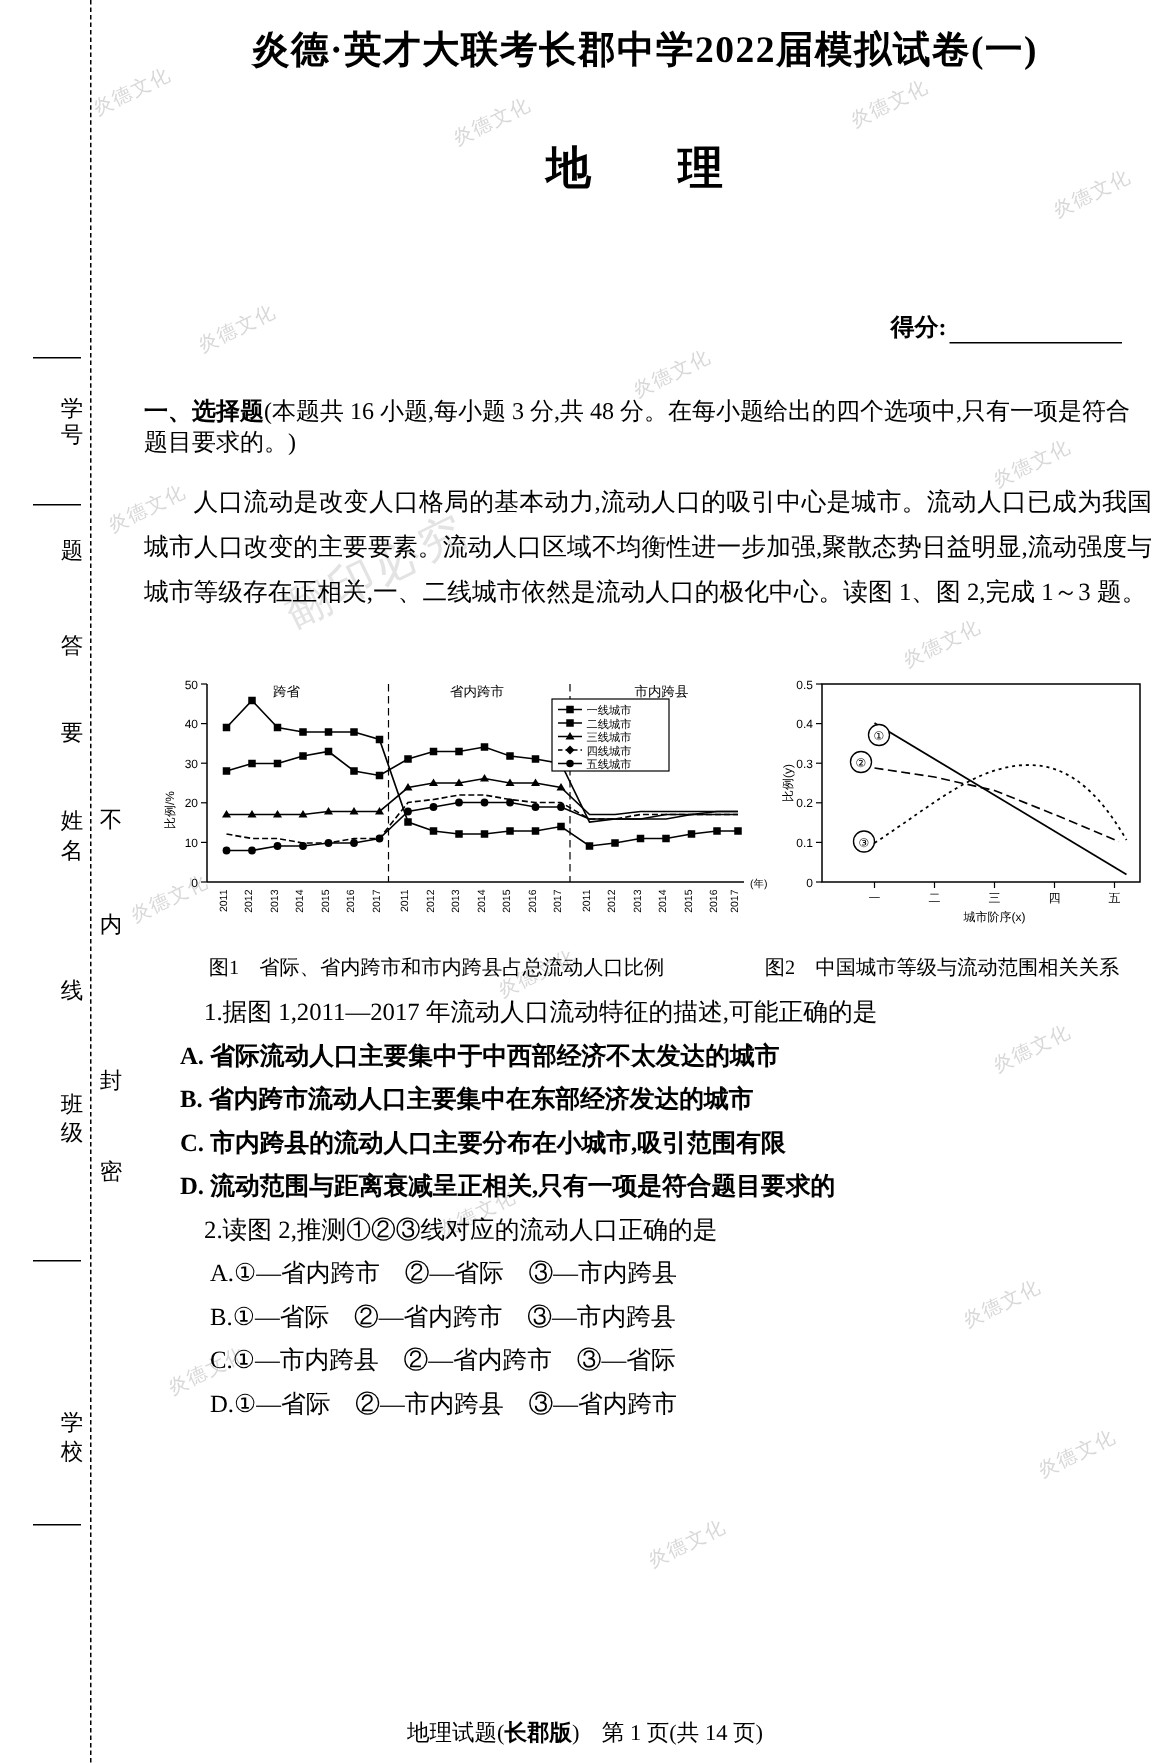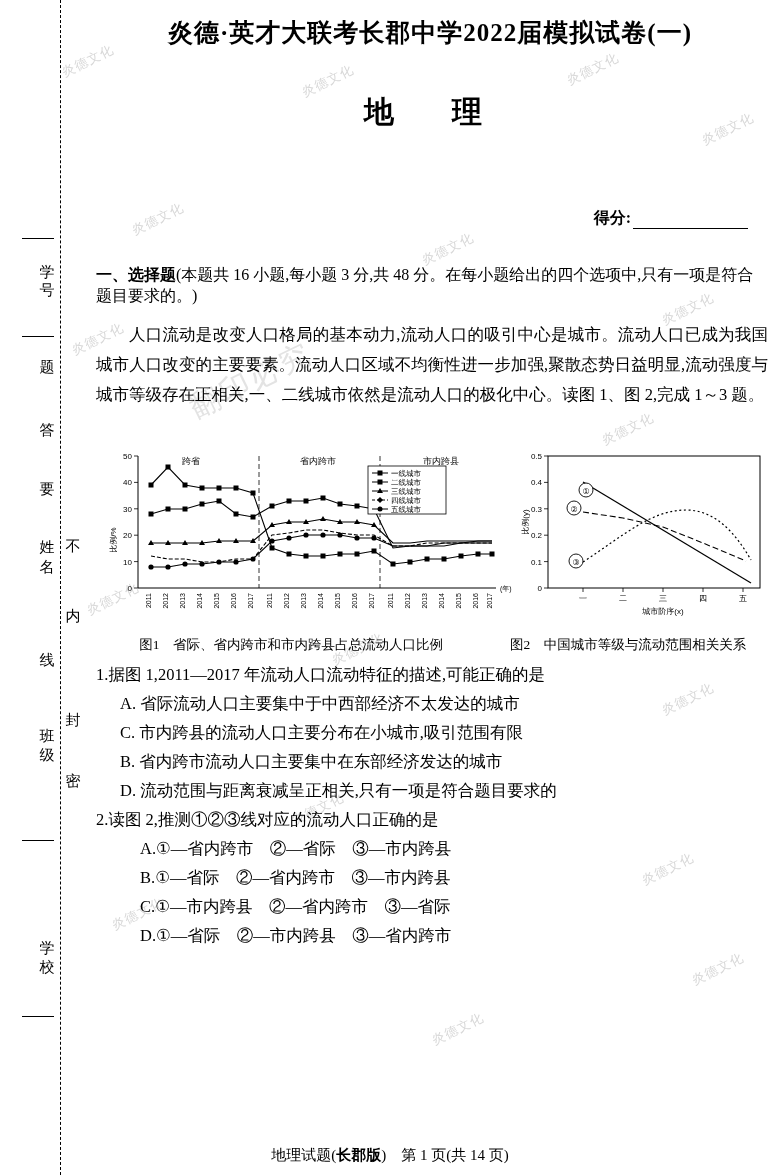--- a/index.html
+++ b/index.html
@@ -83,23 +83,23 @@
   .figs{position:absolute;left:96px;top:448px;width:672px;height:200px;}
   .figcaps{
     position:absolute;left:96px;top:636px;width:672px;
     font-size:13.5px;
   }
   .figcap1{position:absolute;left:0;top:0;width:390px;text-align:center;}
   .figcap2{position:absolute;left:392px;top:0;width:280px;text-align:center;}
 
   
   .q{position:absolute;left:96px;width:672px;font-size:16.5px;line-height:29px;}
-  .opt{padding-left:24px;}
+  .opt{padding-left:24px;font-weight:bold;}
   .opt2{padding-left:44px;}
-  .hang{padding-left:24px;text-indent:-24px;}
+  .hang{padding-left:24px;text-indent:-24px;margin-left:40px;}
 
   
   .footer{
     position:absolute;left:0;bottom:10px;width:780px;text-align:center;
     font-size:15px;
   }
   .footer .b{font-weight:bold;}
 
   
   svg{display:block;}
@@ -373,22 +373,22 @@
   <div class="figcaps">
     <div class="figcap1">图1　省际、省内跨市和市内跨县占总流动人口比例</div>
     <div class="figcap2">图2　中国城市等级与流动范围相关关系</div>
   </div>
 
   <div class="q" style="top:660px;">
     <div class="hang">
       <span>1.</span><span>据图 1,2011—2017 年流动人口流动特征的描述,可能正确的是</span>
     </div>
     <div class="opt">A. 省际流动人口主要集中于中西部经济不太发达的城市</div>
+    <div class="opt">B. 省内跨市流动人口主要集中在东部经济发达的城市</div>
     <div class="opt">C. 市内跨县的流动人口主要分布在小城市,吸引范围有限</div>
-    <div class="opt">B. 省内跨市流动人口主要集中在东部经济发达的城市</div>
     <div class="opt">D. 流动范围与距离衰减呈正相关,只有一项是符合题目要求的</div>
   </div>
 
   <div class="q" style="top:805px;">
     <div class="hang">
       <span>2.</span><span>读图 2,推测①②③线对应的流动人口正确的是</span>
     </div>
     <div class="opt2">A.①—省内跨市　②—省际　③—市内跨县</div>
     <div class="opt2">B.①—省际　②—省内跨市　③—市内跨县</div>
     <div class="opt2">C.①—市内跨县　②—省内跨市　③—省际</div>

